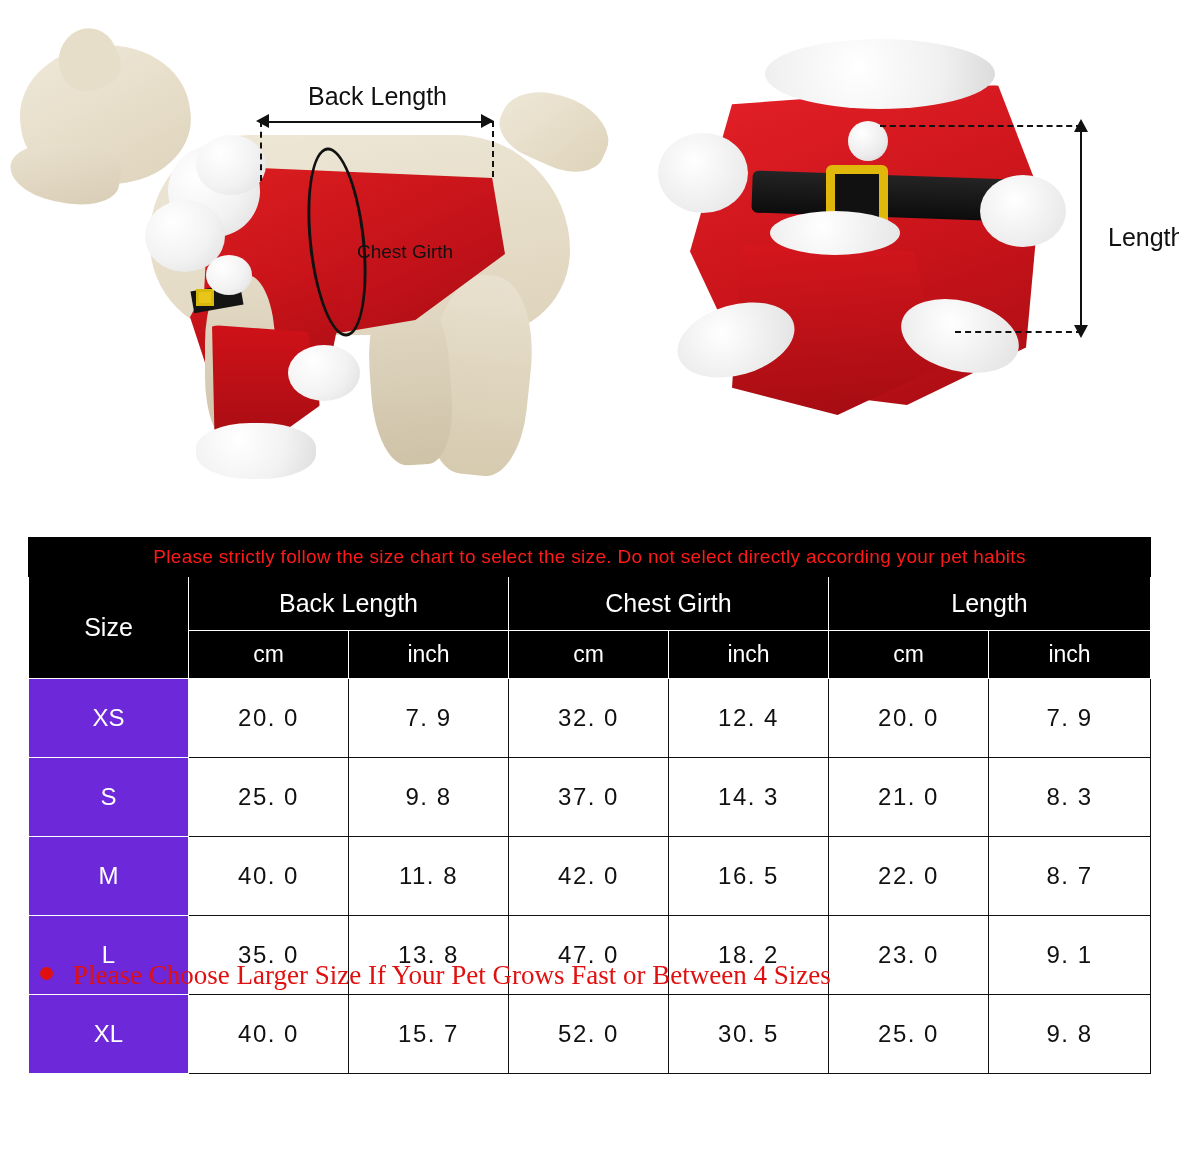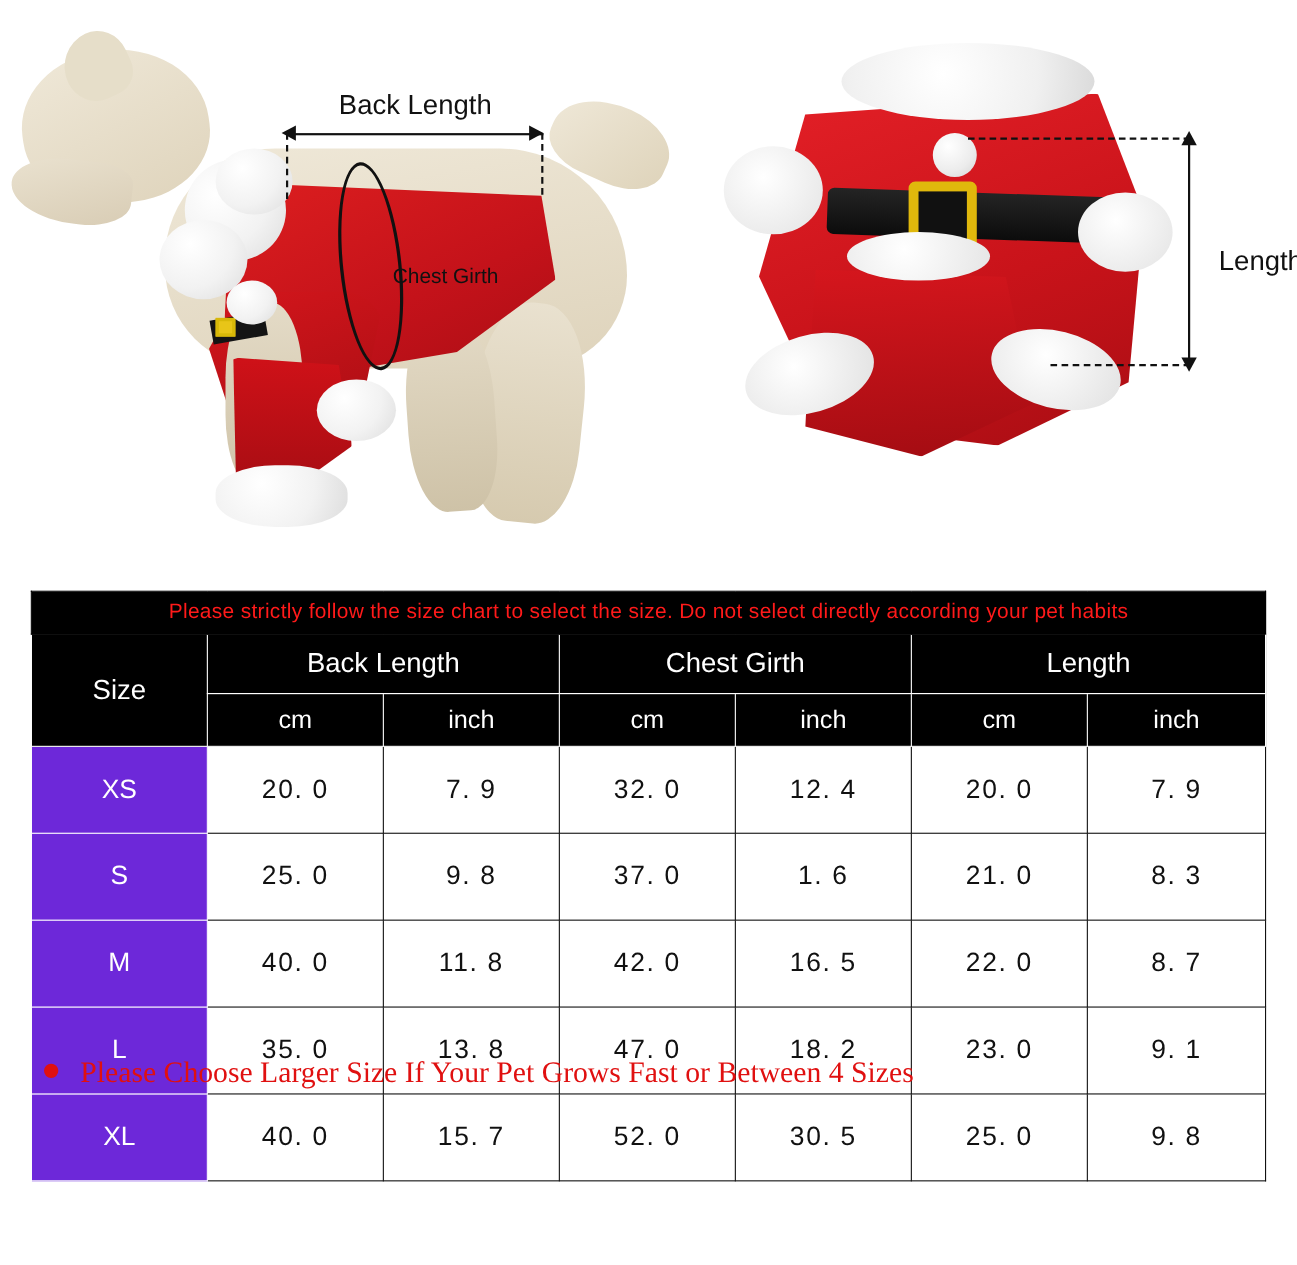--- a/index.html
+++ b/index.html
@@ -329,21 +329,21 @@
           <td class="val-cell">32. 0</td>
           <td class="val-cell">12. 4</td>
           <td class="val-cell">20. 0</td>
           <td class="val-cell">7. 9</td>
         </tr>
         <tr>
           <td class="size-cell">S</td>
           <td class="val-cell">25. 0</td>
           <td class="val-cell">9. 8</td>
           <td class="val-cell">37. 0</td>
-          <td class="val-cell">1. 6</td>
+          <td class="val-cell">14. 3</td>
           <td class="val-cell">21. 0</td>
           <td class="val-cell">8. 3</td>
         </tr>
         <tr>
           <td class="size-cell">M</td>
           <td class="val-cell">40. 0</td>
           <td class="val-cell">11. 8</td>
           <td class="val-cell">42. 0</td>
           <td class="val-cell">16. 5</td>
           <td class="val-cell">22. 0</td>

